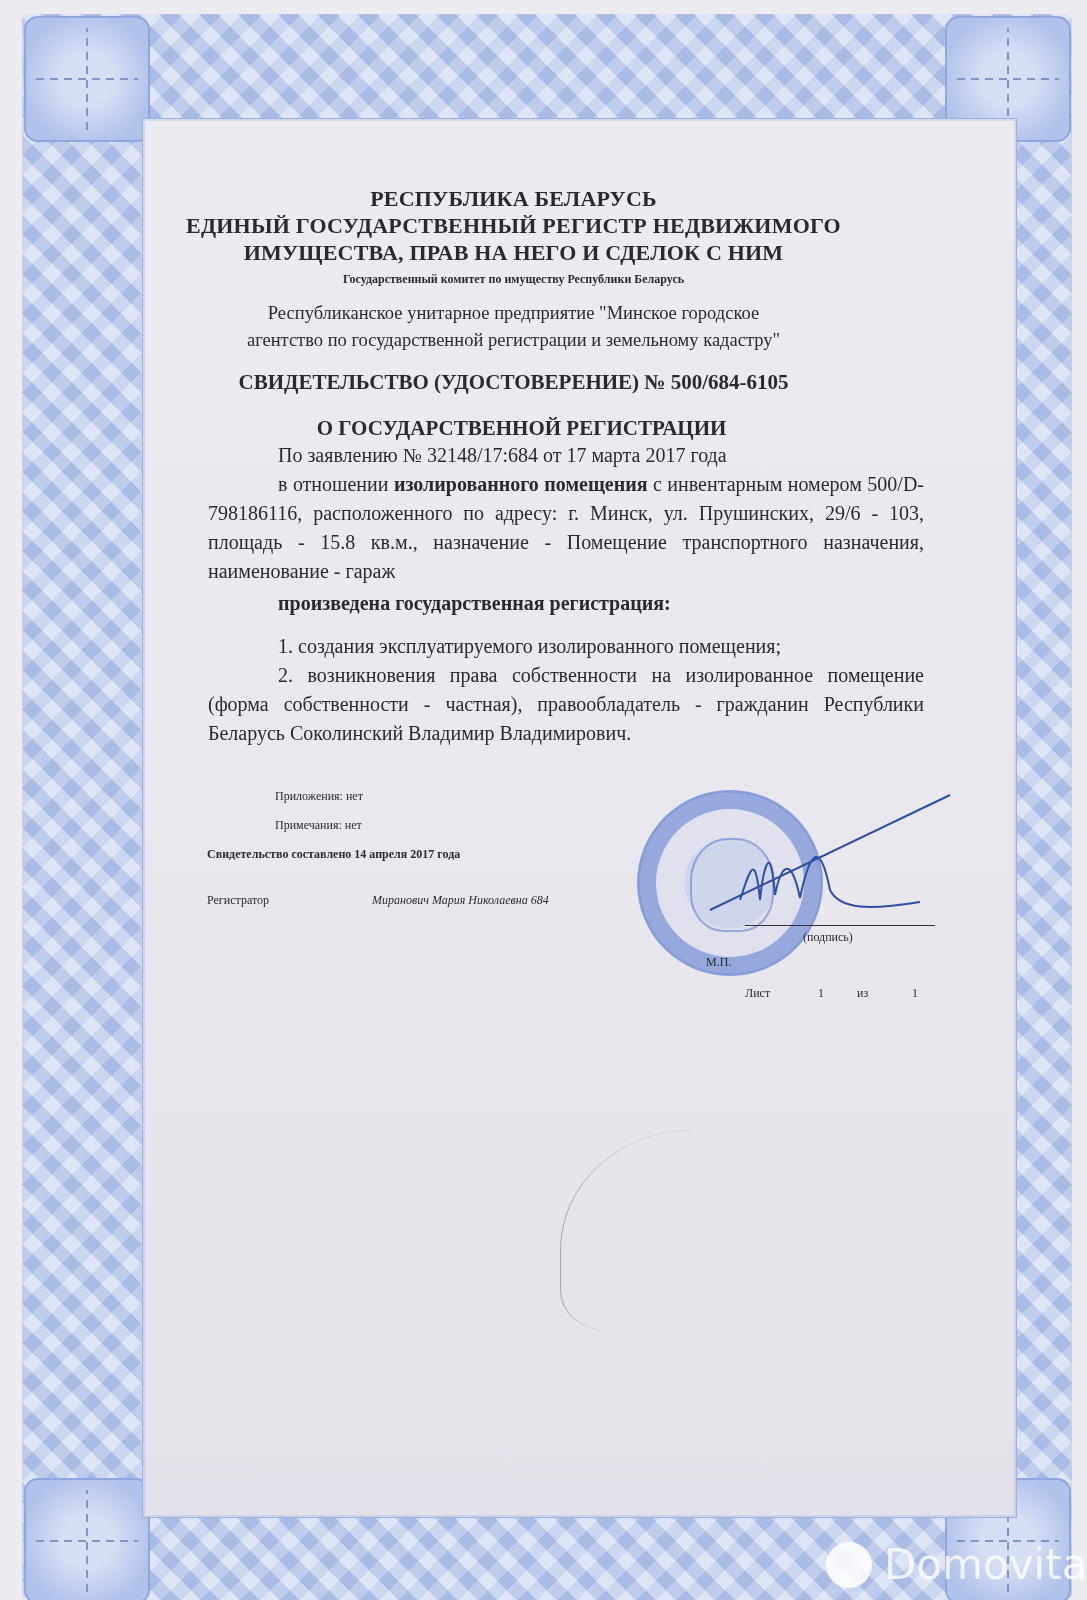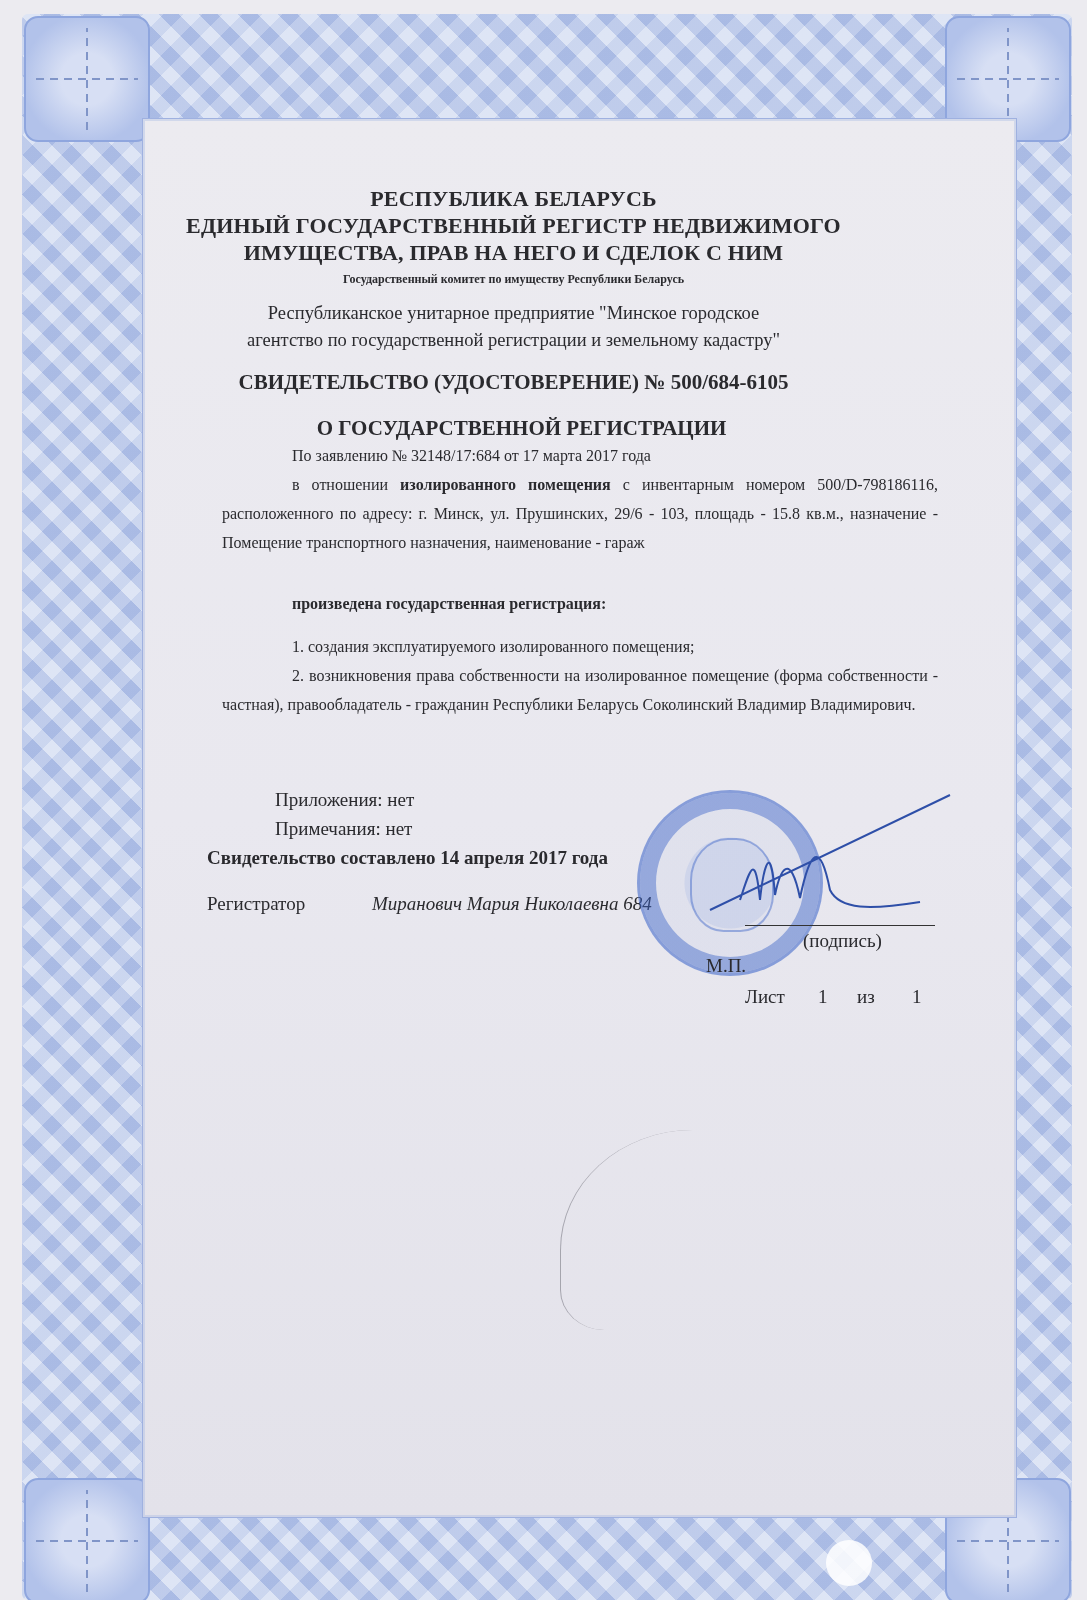--- a/index.html
+++ b/index.html
@@ -38,26 +38,26 @@
     border: 1px solid #9fb1e0;
     box-shadow: inset 0 0 0 2px rgba(160,180,225,0.35);
   }
   .doc { position: absolute; left: 0; top: 0; width: 1087px; color: #2a2a2e; }
   .hdr { position: absolute; left: 142px; width: 743px; text-align: center; }
   .h1 { font-weight: bold; font-size: 22px; letter-spacing: 0.2px; }
   .h2 { font-weight: bold; font-size: 12px; }
   .h3 { font-size: 18.5px; }
   .cert { font-weight: bold; font-size: 21px; }
   .para {
-    position: absolute; left: 222px; width: 716px; font-size: 16px; line-height: 29px;
+    position: absolute; left: 208px; width: 716px; font-size: 20px; line-height: 29px;
     text-align: justify;
   }
   .indent { text-indent: 70px; }
   b { font-weight: bold; }
-  .line { position: absolute; font-size: 19px; }
+  .line { position: absolute; font-size: 12px; }
   .italic { font-style: italic; }
   .stamp {
     position: absolute; left: 637px; top: 790px; width: 180px; height: 180px;
     border-radius: 50%; border: 3px solid rgba(60,100,200,0.55);
     box-shadow: inset 0 0 0 14px rgba(255,255,255,0), inset 0 0 0 16px rgba(60,100,200,0.45);
     background: radial-gradient(circle, rgba(90,130,215,0.18) 0 45px, rgba(90,130,215,0.06) 46px 100%);
   }
   .stamp-emblem {
     position: absolute; left: 50px; top: 45px; width: 80px; height: 90px;
     border-radius: 45% 45% 40% 40%; border: 2px solid rgba(60,100,200,0.45);
@@ -129,13 +129,14 @@
   <div class="line" style="left:745px;top:986px;">Лист</div>
   <div class="line" style="left:818px;top:986px;">1</div>
   <div class="line" style="left:857px;top:986px;">из</div>
   <div class="line" style="left:912px;top:986px;">1</div>
 
   <div class="hair"></div>
 </div>
 
 <div class="watermark">
   <div class="wm-dot"></div>
+  <span>Domovita</span>
 </div>
 
 </body></html>

